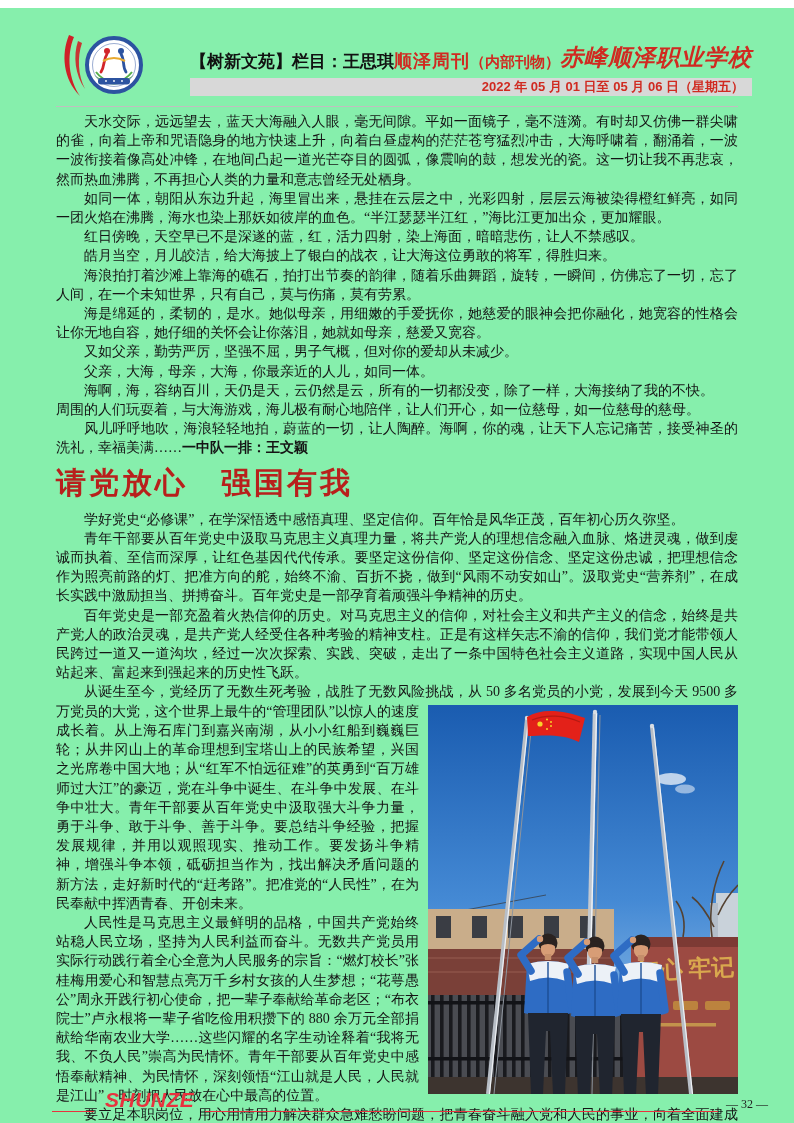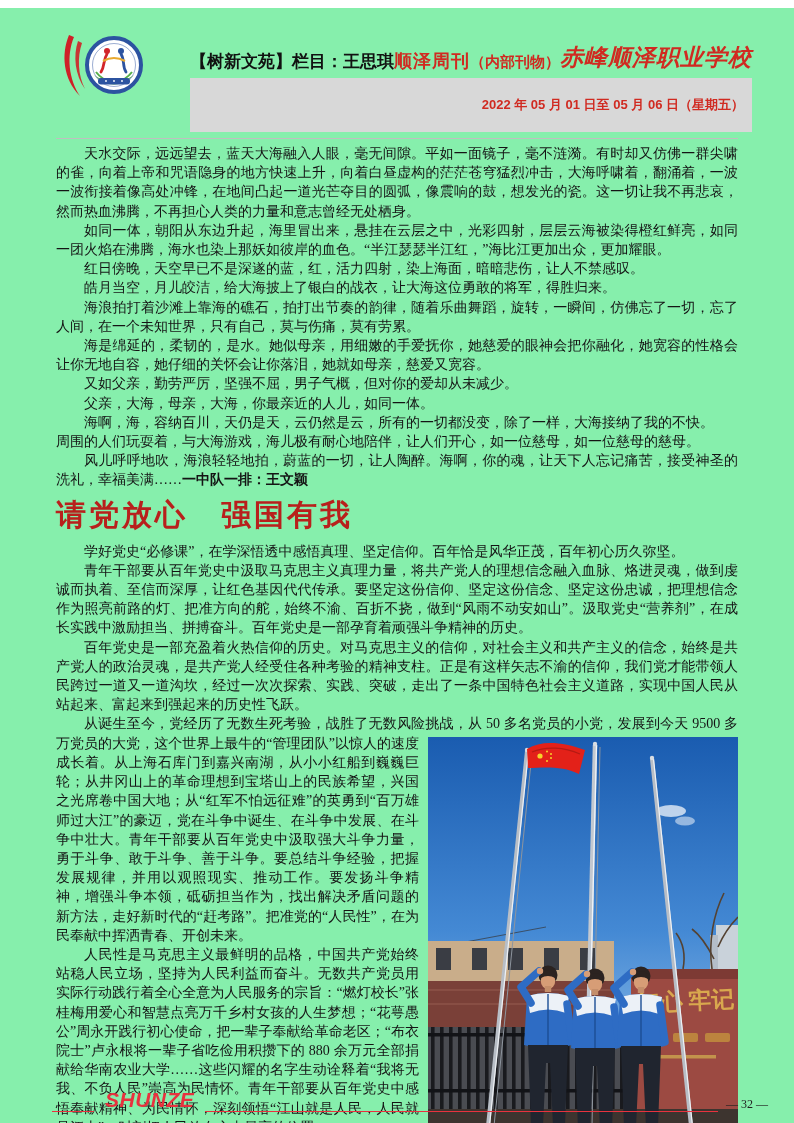--- a/index.html
+++ b/index.html
@@ -15,21 +15,21 @@
   .logo-wrap{flex:none;width:128px;height:66px;}
   .logo-wrap svg{display:block;height:64px;width:auto;}
   .header-main{flex:1;margin-left:6px;}
   .header-row{display:flex;align-items:flex-end;justify-content:space-between;
               font-family:"Liberation Sans","DejaVu Sans",sans-serif;padding-top:8px;}
   .col-label{font-size:17px;font-weight:700;color:#111;white-space:nowrap;}
   .masthead-wrap{white-space:nowrap;}
   .masthead{font-size:18px;font-weight:900;color:var(--accent-red);letter-spacing:1px;}
   .masthead-sub{font-size:15px;font-weight:700;color:var(--accent-red);}
   .school-name{font-size:23px;font-weight:900;color:var(--accent-red);letter-spacing:1px;white-space:nowrap;font-style:italic;}
-  .date-bar{margin-top:5px;background:var(--date-bar-bg);text-align:right;padding:18px 8px;
+  .date-bar{margin-top:5px;background:var(--date-bar-bg);text-align:right;padding:0 8px;
             font:700 13px "Liberation Sans","DejaVu Sans",sans-serif;color:var(--accent-red);}
   .header-rule{border-top:1.5px solid #bfbfbf;margin-top:6px;}
   
   .article{margin-top:5px;font-family:"Liberation Serif","DejaVu Serif",serif;
            font-size:14px;line-height:19.2px;text-align:justify;}
   .para{margin:0;text-indent:2em;}
   .para.noindent{text-indent:0;}
   .byline{font-family:"Liberation Sans","DejaVu Sans",sans-serif;font-weight:700;}
   .article2-title{margin:5px 0 6px;text-align:left;color:var(--title-red);
        font:900 30px "Liberation Sans","DejaVu Sans",sans-serif;letter-spacing:3px;}

